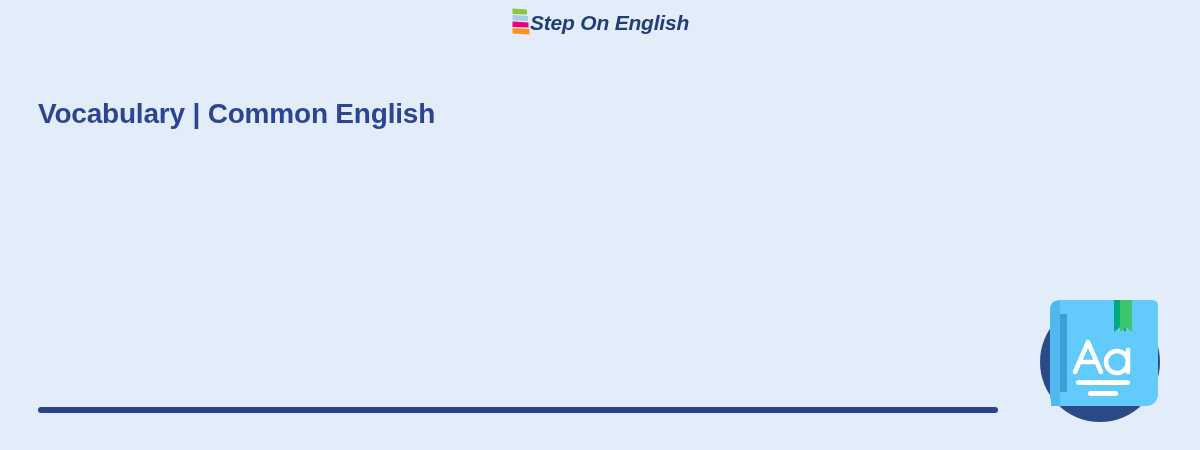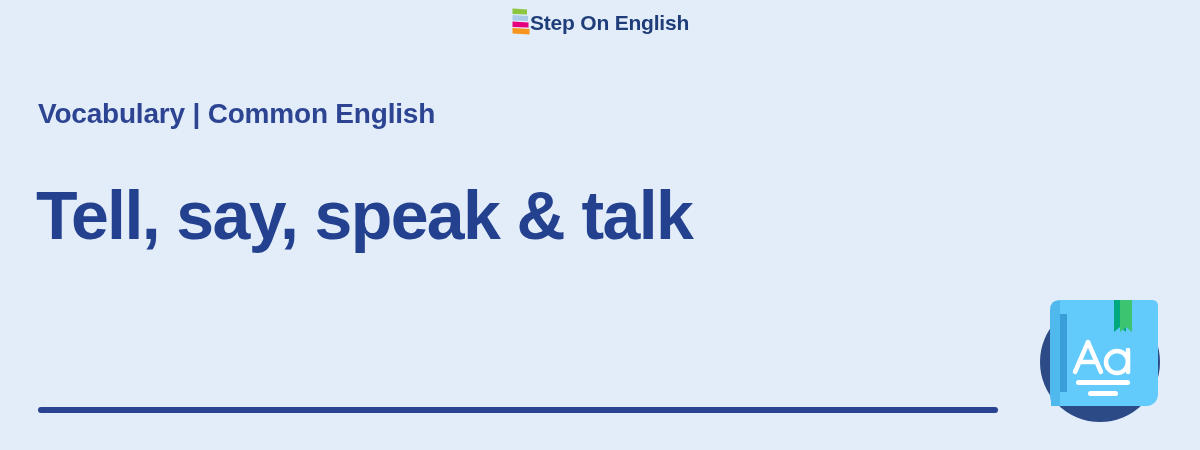--- a/index.html
+++ b/index.html
@@ -22,20 +22,21 @@
 
   
   .brand {
     position: absolute;
     left: 0;
     top: 8px;
     width: 1200px;
     display: flex;
     justify-content: center;
     align-items: center;
+    font-style: italic;
   }
   .brand-mark {
     display: block;
     width: 19px;
     height: 28px;
   }
   .brand-name {
     font-size: 21px;
     font-weight: bold;
     color: #1f3e79;
@@ -102,21 +103,20 @@
         <polygon points="1.5,7.0 17,8.0 17,13.0 1.5,12.4" fill="#a9cbe8"></polygon>
         <polygon points="1.5,13.6 17.5,14.5 17.5,19.5 1.5,19.0" fill="#e6007e"></polygon>
         <polygon points="1.5,20.0 18.5,21.0 18.5,26.4 1.5,25.6" fill="#f7941e"></polygon>
       </svg>
     </span>
     <span class="brand-name">Step On English</span>
   </div>
 
   <div class="kicker">Vocabulary | Common English</div>
 
-  <div class="headline">Tell, say, speak &amp; talk</div>
 
   <div class="divider"></div>
 
   <div class="illustration">
     <svg width="136" height="136" viewBox="0 0 136 136" xmlns="http://www.w3.org/2000/svg">
 
       <circle cx="68" cy="74" r="60" fill="#2c4a85"></circle>
 
       <g>
 

